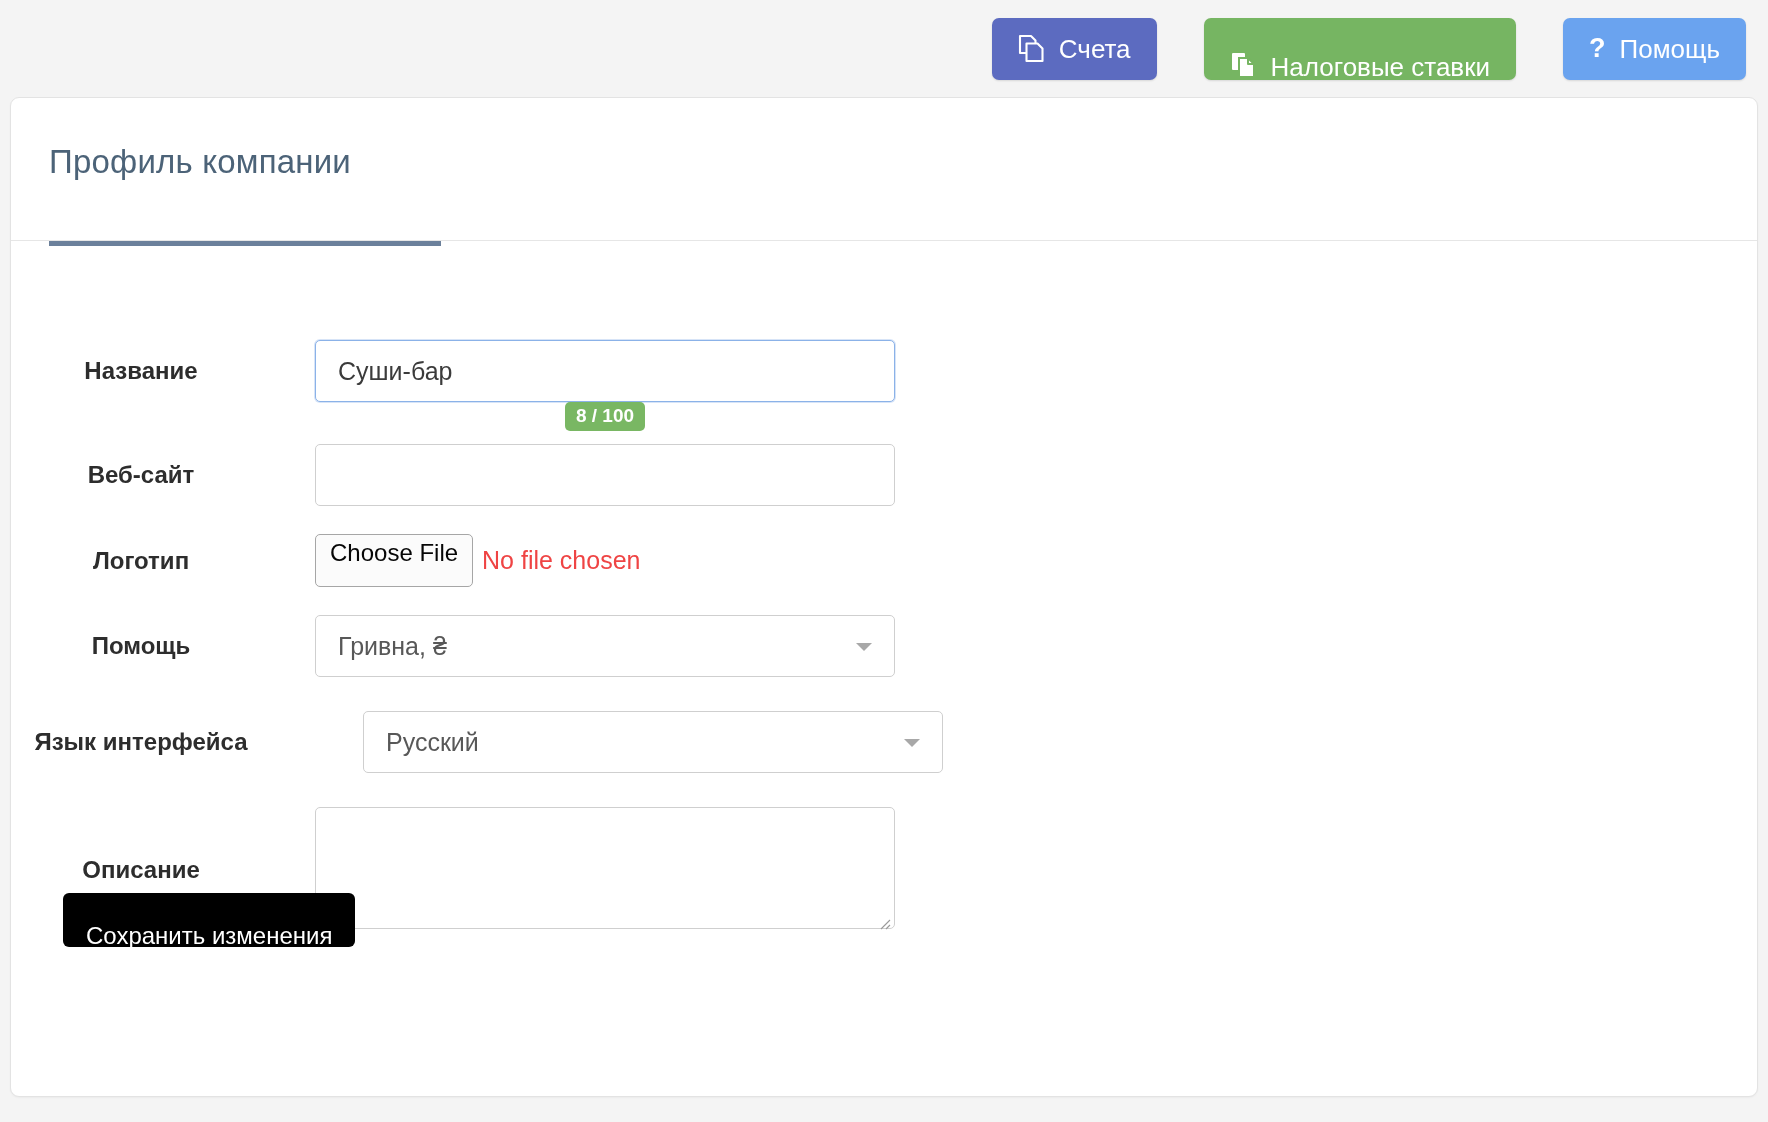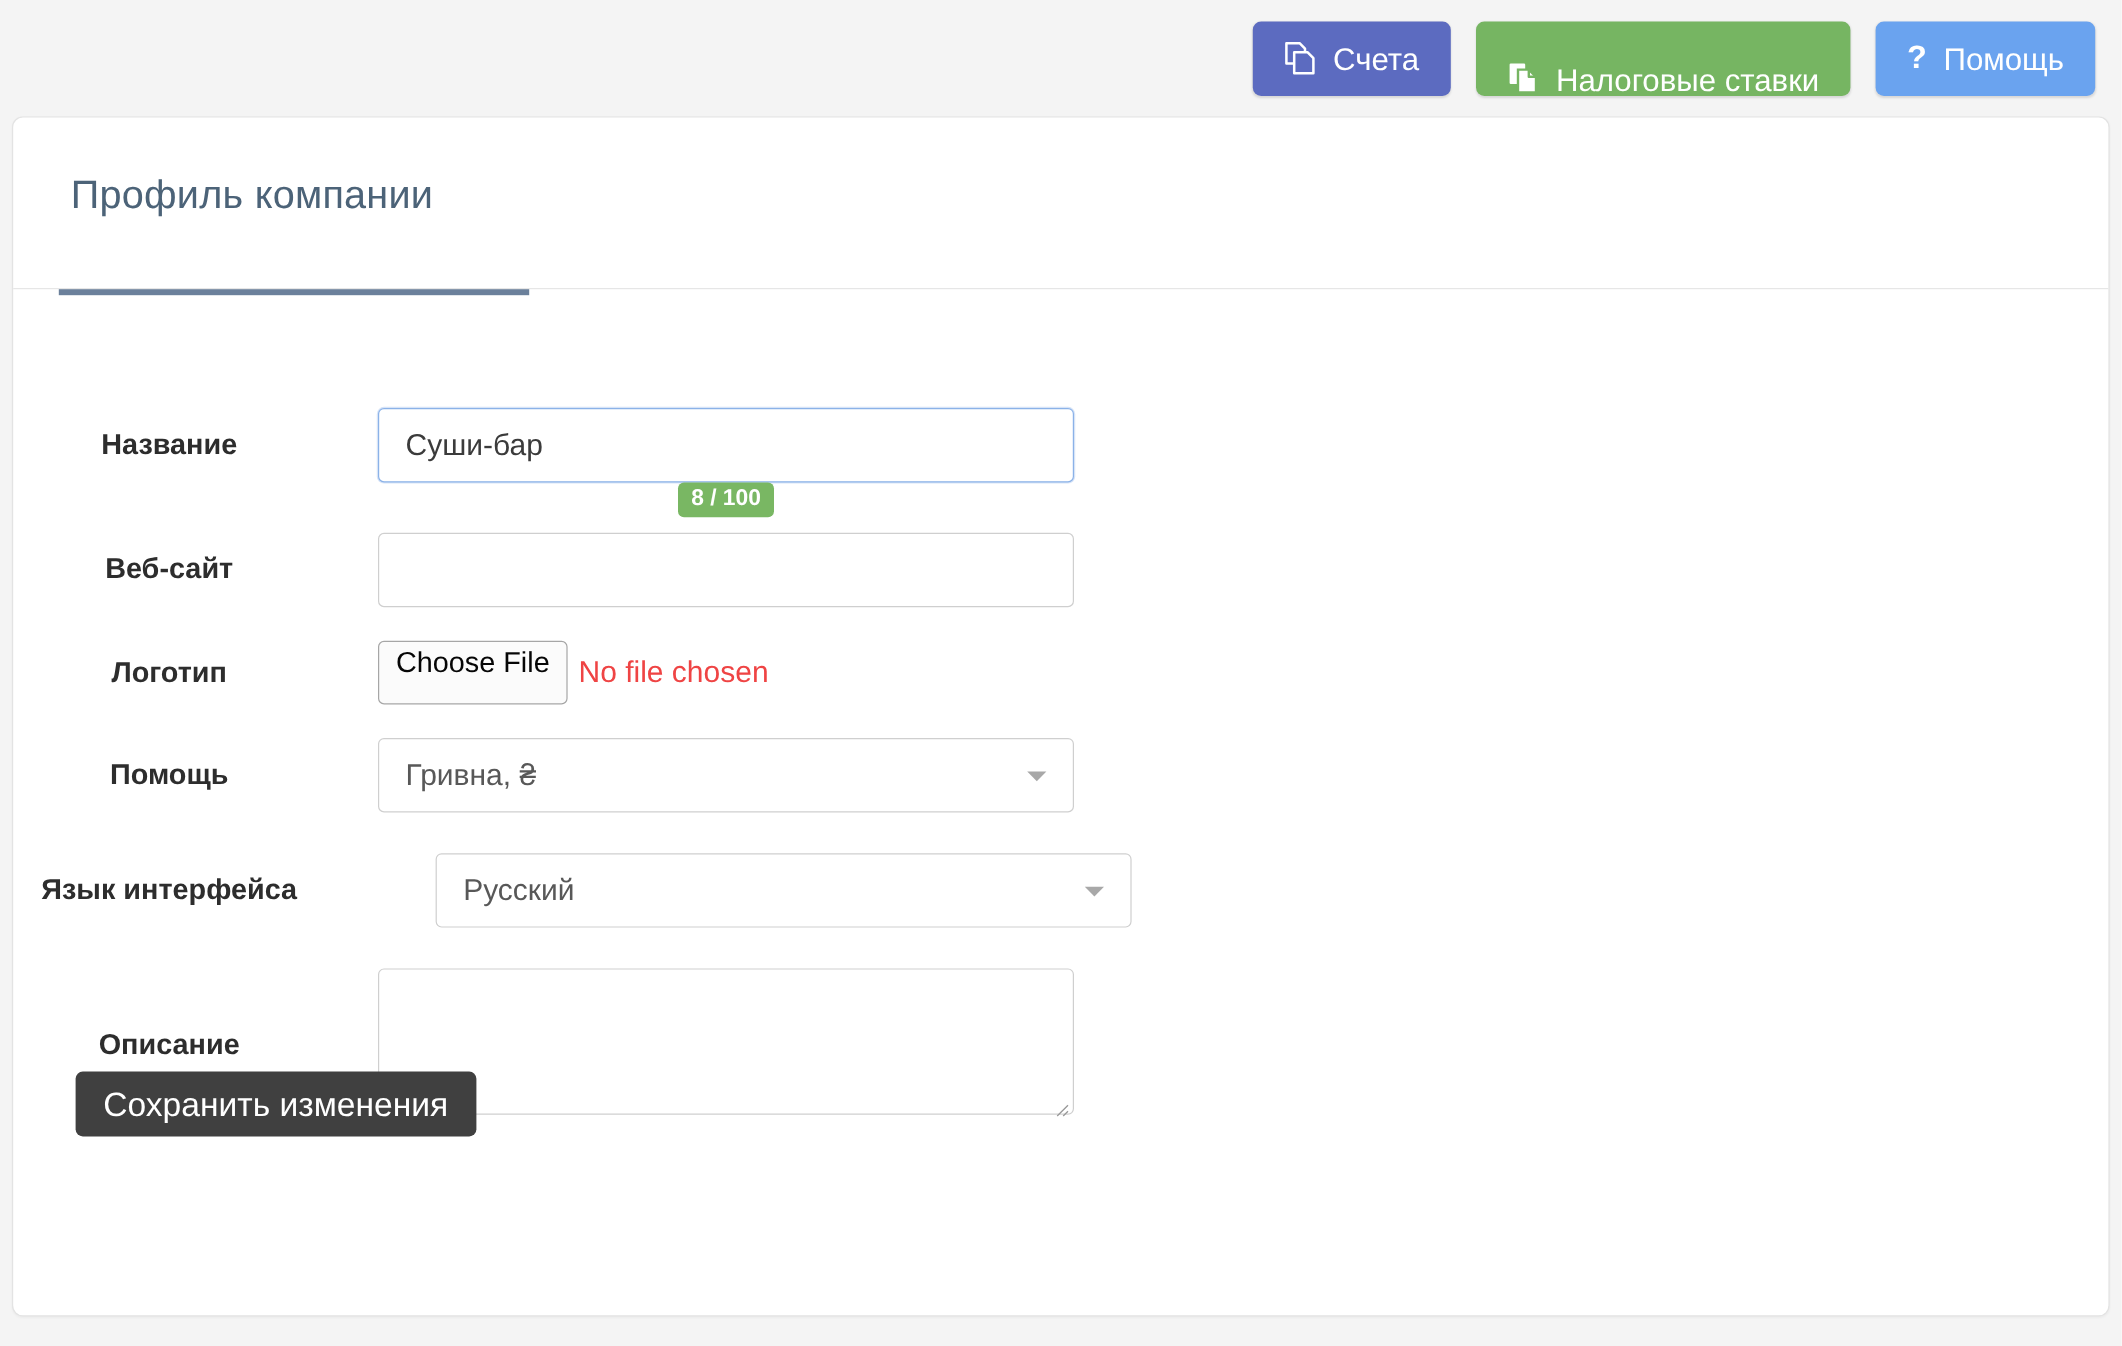--- a/index.html
+++ b/index.html
@@ -20,21 +20,21 @@
     position: absolute;
     top: 0;
     left: 0;
     right: 0;
     height: 97px;
     display: flex;
     align-items: center;
     justify-content: flex-end;
     padding-right: 22px;
     box-sizing: border-box;
-    gap: 21px;
+    gap: 47px;
   }
   .tbtn {
     display: inline-flex;
     align-items: center;
     justify-content: center;
     gap: 14px;
     height: 62px;
     padding: 0 26px;
     border: none;
     border-radius: 7px;
@@ -60,21 +60,21 @@
     width: 1748px;
     height: 1000px;
     box-sizing: border-box;
     background: #ffffff;
     border: 1px solid #e3e3e3;
     border-radius: 9px;
     box-shadow: 0 1px 2px rgba(0,0,0,.04);
   }
   .card-title {
     position: absolute;
-    left: 48px;
+    left: 38px;
     top: 45px;
     font-size: 33px;
     color: #4c6378;
     font-family: "Liberation Sans", sans-serif;
     letter-spacing: .2px;
   }
   .tabstrip {
     position: absolute;
     left: 0;
     right: 0;
@@ -225,27 +225,27 @@
     bottom: 3px;
     width: 14px;
     height: 14px;
     pointer-events: none;
   }
 
   .save-btn {
     position: absolute;
     left: 52px;
     top: 795px;
-    background: #404040;
+    background: #000000;
     color: #fff;
     border: none;
     border-radius: 6px;
-    font-size: 28px;
-    font-family: "Liberation Sans", sans-serif;
-    padding: 1px 23px;
+    font-size: 24px;
+    font-family: "Liberation Sans", sans-serif;
+    padding: 16px 23px;
     height: 54px;
     line-height: 54px;
     cursor: pointer;
     white-space: nowrap;
   }
 </style>
 </head>
 <body>
 
 <div class="toolbar">

